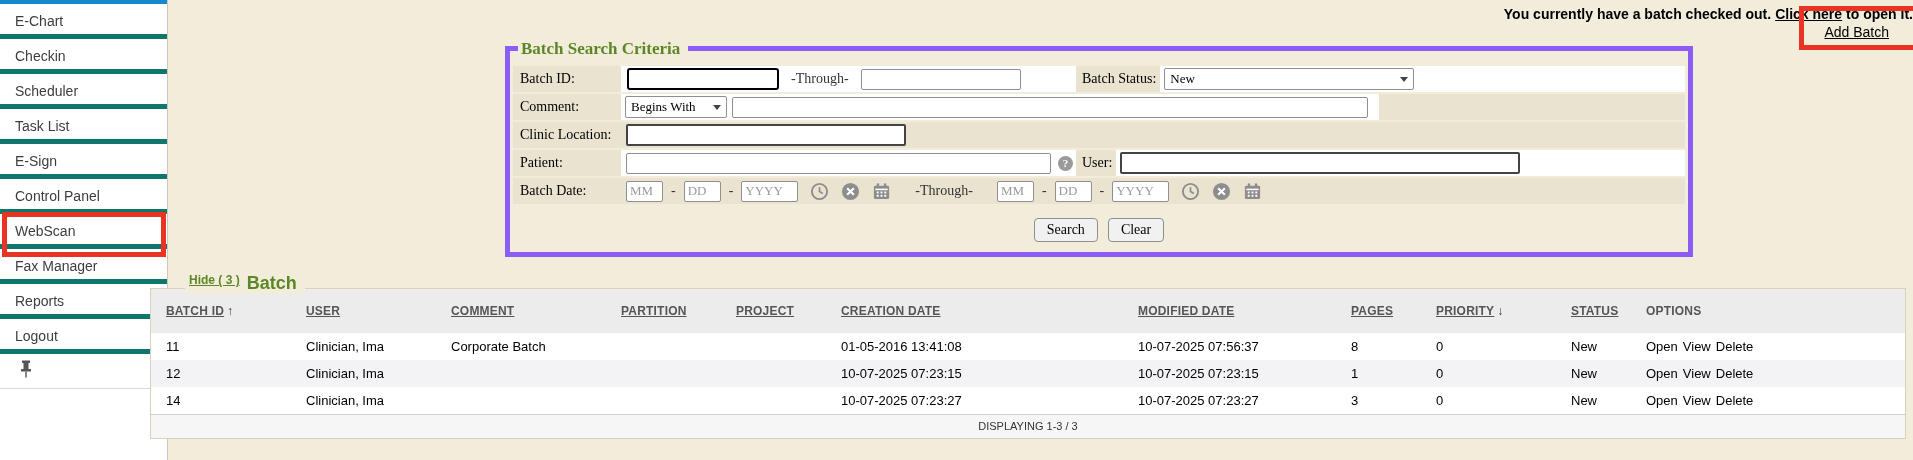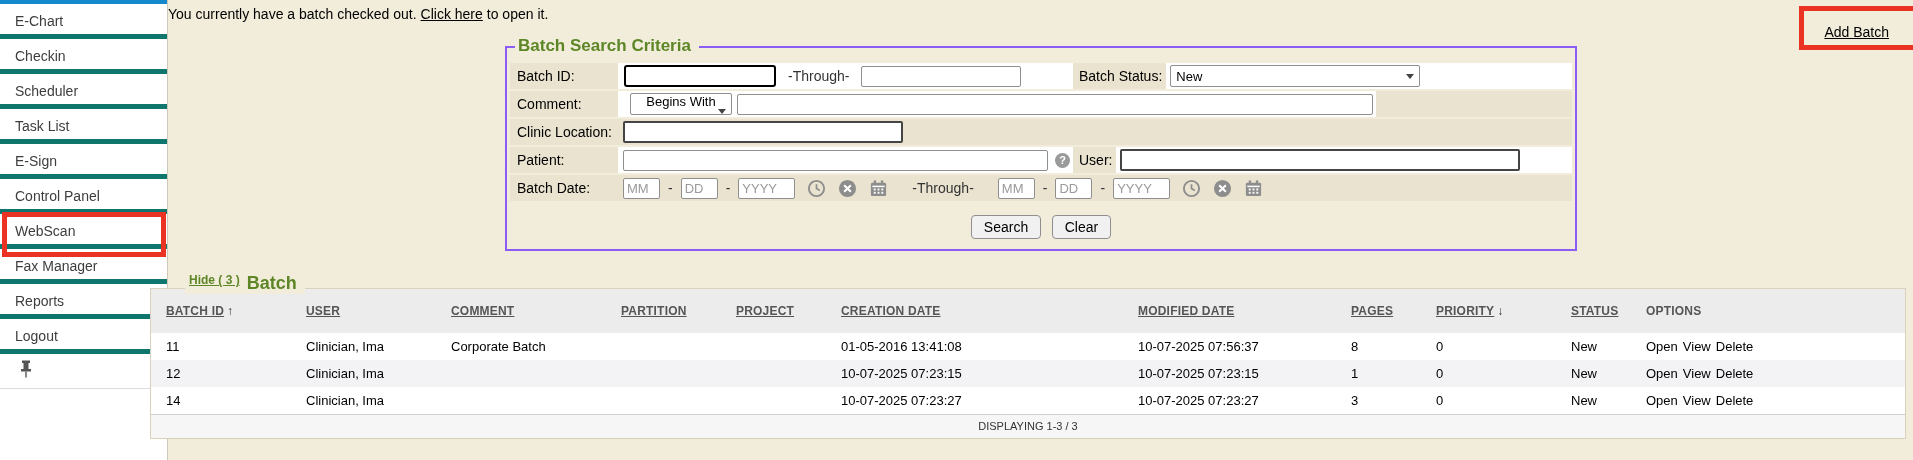--- a/index.html
+++ b/index.html
@@ -7,47 +7,47 @@
   body { font-family: "Liberation Sans", sans-serif; }
   #screen { position:relative; width:1913px; height:460px; background:#f2ecda; overflow:hidden; }
 
   
   .sidebar { position:absolute; left:0; top:0; width:168px; height:460px; background:#fff; border-right:1px solid #cdc8ba; }
   .sidebar-topbar { height:4px; background:#1589cc; }
   .side-item { height:35px; line-height:35px; padding-left:15px; border-bottom:5px solid #0f766e; color:#3d3d3d; font-size:14px; cursor:pointer; background:#fff; }
   .sidebar-pin { height:35px; border-bottom:1px solid #dcdcdc; display:flex; align-items:center; padding-left:19px; }
 
   
-  .notice { position:absolute; top:6px; left:168px; right:0; text-align:left; font-size:14px; color:#000; }
+  .notice { position:absolute; top:6px; left:168px; right:0; text-align:right; font-size:14px; color:#000;font-weight:bold; }
   .notice .link { text-decoration:underline; cursor:pointer; margin:0 4px; }
   .add-batch { position:absolute; top:24px; right:24px; font-size:14px; color:#000; text-decoration:underline; cursor:pointer; }
 
   
   .annotation { position:absolute; border:5px solid #ea3323; pointer-events:none; z-index:50; background:transparent; }
   #anno-webscan { left:2px; top:212px; width:164px; height:45px; }
   #anno-addbatch { left:1799px; top:6px; width:130px; height:44px; }
 
   
-  .search-box { position:absolute; left:505px; top:46px; width:1072px; border:2px solid #8b5cf6; padding:15px 3px 10px 3px; }
+  .search-box { position:absolute; left:505px; top:46px; width:1188px; border:5px solid #8b5cf6; padding:15px 3px 10px 3px;font-family:Liberation Serif, serif; }
   .search-legend { position:absolute; top:-12px; left:8px; background:#f2ecda; padding:0 8px 0 3px; color:#5d8727; font-weight:bold; font-size:17px; }
   .frow { display:flex; align-items:stretch; height:26px; margin-bottom:2px; background:#eae3d0; font-size:14px; color:#000; }
   .fl { width:108px; background:#eae3d0; display:flex; align-items:center; padding-left:7px; flex:none; }
   .fl2 { background:#eae3d0; display:flex; align-items:center; padding:0 4px 0 6px; flex:none; }
   .seg { display:flex; align-items:center; }
   .seg.white { background:#fff; }
   .grow { flex:1; }
   .w455 { width:455px; flex:none; }
   .w758 { width:758px; flex:none; }
   .through { color:#333; margin:0 12px; white-space:nowrap; }
   input.inp { height:21px; border:1px solid #8f8f8f; border-radius:2px; background:#fff; font-family:inherit; font-size:13px; padding:0 4px; }
   input.inp-focus { height:22px; border:2px solid #000; border-radius:3px; }
   input.inp-dark { border:2px solid #444; border-radius:2px; height:22px; }
   .sel { background:#fff; border:1px solid #8f8f8f; border-radius:2px; height:22px; display:flex; align-items:center; padding:0 5px; font-size:13px; cursor:pointer; }
   .tri { width:0; height:0; border-left:4px solid transparent; border-right:4px solid transparent; border-top:5px solid #444; margin-left:auto; }
-  .sel-begins { width:102px; margin-left:12px;flex-direction:column; }
+  .sel-begins { width:102px; margin-left:4px; }
   .sel-status { width:250px; margin-left:4px; }
   .din { height:21px; border:1px solid #8f8f8f; border-radius:2px; background:#fff; font-family:inherit; font-size:13px; padding:0 3px; }
   .din::placeholder, input.inp::placeholder { color:#9a9a9a; }
   .d-mm, .d-dd { width:37px; }
   .d-yy { width:57px; }
   .ddash { margin:0 2px; color:#333; }
   .dicon { display:inline-flex; align-items:center; margin-left:6px; cursor:pointer; }
   .dthrough { margin:0 18px; color:#333; }
   .help { width:15px; height:15px; border-radius:50%; background:#9a9a9a; color:#fff; font-size:11px; font-weight:bold; display:inline-flex; align-items:center; justify-content:center; margin-left:auto; margin-right:3px; flex:none; }
   .btn-row { text-align:center; margin-top:14px; }

